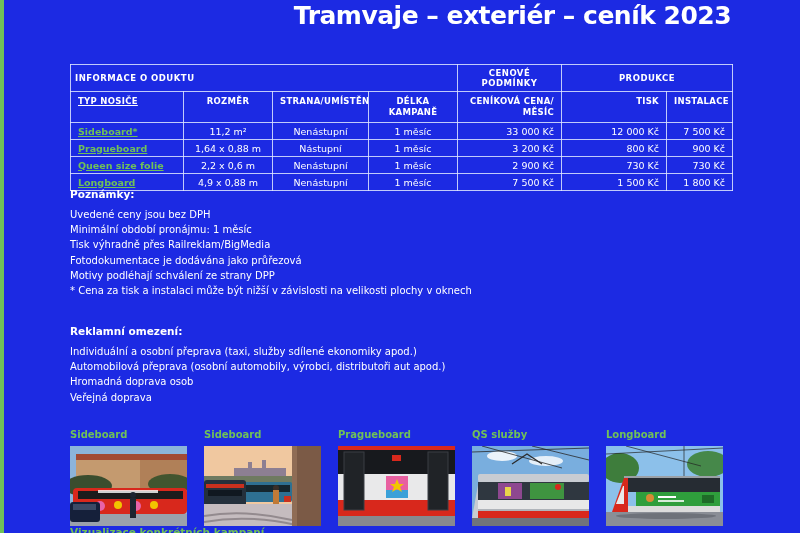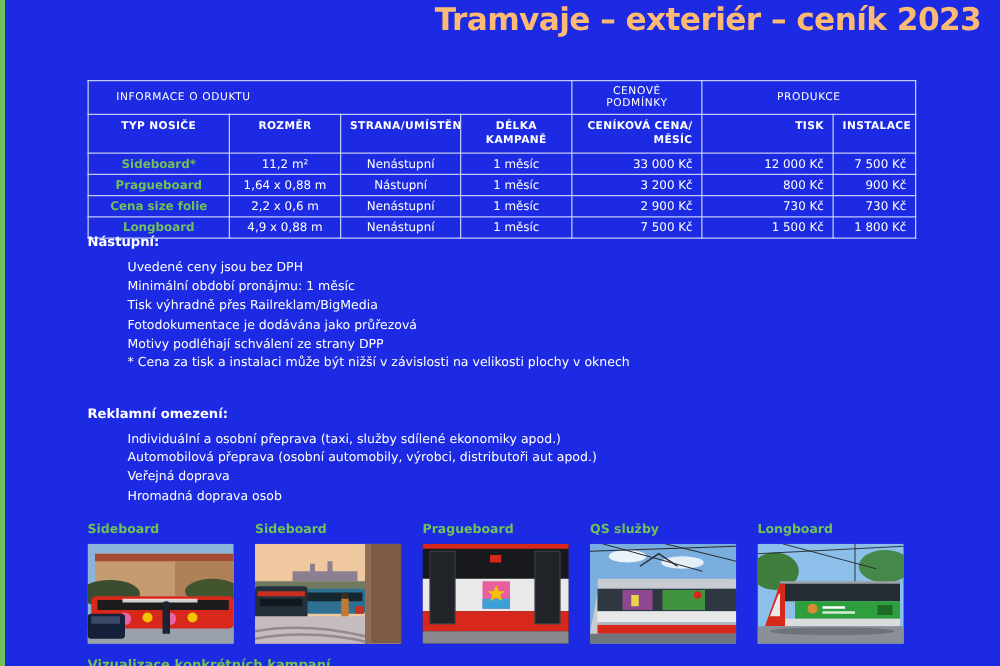--- a/index.html
+++ b/index.html
@@ -3,44 +3,44 @@
 <meta charset="utf-8">
 <style>
   * { margin:0; padding:0; box-sizing:border-box; }
   html,body { width:800px; height:533px; }
   body { font-family:"DejaVu Sans", sans-serif; }
 
   .page { position:relative; width:800px; height:533px; background:#1c2ae3; overflow:hidden; }
 
   .edge-strip { position:absolute; left:0; top:0; width:4px; height:533px; background:#70c158; }
 
-  .title { position:absolute; top:1px; left:240px; width:545px; text-align:right;
-           color:#fdba74; font-size:25px; line-height:30px; font-weight:bold; letter-spacing:-0.5px; }
+  .title { position:absolute; top:1px; left:240px; width:545px; text-align:center;
+           color:#ffffff; font-size:25px; line-height:30px; font-weight:bold; letter-spacing:-0.5px; }
 
   
   .price-table { position:absolute; left:70px; top:64px; width:662px;
                  border-collapse:collapse; table-layout:fixed; color:#ffffff; }
   .price-table th, .price-table td { border:1px solid rgba(222,230,255,0.85); overflow:hidden; }
-  .group-th { font-size:8.5px; font-weight:normal; letter-spacing:0.5px; padding:3px 22px; height:15px; text-align:left; }
+  .group-th { font-size:8.5px; font-weight:bold; letter-spacing:0.5px; padding:3px 4px; height:15px; text-align:left; }
   .group-th.g1, .group-th.g2 { text-align:center; }
   .col-th { font-size:8.5px; font-weight:bold; letter-spacing:0.3px; vertical-align:top;
             padding:4px 7px 2px 7px; height:31px; white-space:pre-line; line-height:11px; }
   .price-table tbody td { font-size:9.5px; padding:2px 7px; height:17px; }
-  .a-l { text-align:center; } .a-c { text-align:center; } .a-r { text-align:right; }
+  .a-l { text-align:left;text-decoration:underline; } .a-c { text-align:center; } .a-r { text-align:right; }
   .row-label { color:#70c158; font-weight:bold;margin-left:20px; }
 
   
   .notes { position:absolute; left:70px; top:188px; color:#ffffff; }
   .restrictions { position:absolute; left:70px; top:325px; color:#ffffff; }
   .sec-heading { font-weight:bold; font-size:10.5px; margin-bottom:7px; }
   .txt-list { list-style:none; }
-  .txt-list li { font-size:10px; line-height:15.2px;margin-left:32px; }
+  .txt-list li { font-size:10px; line-height:15.2px; }
 
   
-  .gallery { position:absolute; left:70px; top:418px; display:flex; gap:17px; }
+  .gallery { position:absolute; left:70px; top:429px; display:flex; gap:17px; }
   .figure { width:117px; }
   .fig-label { display:block; color:#70c158; font-weight:bold; font-size:10px; margin-bottom:6px; }
   .photo { display:block; width:117px; height:80px; }
 
   .footer-cut { position:absolute; left:70px; top:526px; color:#70c158; font-weight:bold; font-size:10.5px; white-space:nowrap; }
 </style>
 </head>
 <body>
 
 <div class="page">
@@ -89,59 +89,59 @@
         <tr>
           <td class="a-l row-label">Pragueboard</td>
           <td class="a-c">1,64 x 0,88 m</td>
           <td class="a-c">Nástupní</td>
           <td class="a-c">1 měsíc</td>
           <td class="a-r">3 200 Kč</td>
           <td class="a-r">800 Kč</td>
           <td class="a-r">900 Kč</td>
         </tr>
         <tr>
-          <td class="a-l row-label">Cena size folie</td>
+          <td class="a-l row-label">Queen size folie</td>
           <td class="a-c">2,2 x 0,6 m</td>
           <td class="a-c">Nenástupní</td>
           <td class="a-c">1 měsíc</td>
           <td class="a-r">2 900 Kč</td>
           <td class="a-r">730 Kč</td>
           <td class="a-r">730 Kč</td>
         </tr>
         <tr>
           <td class="a-l row-label">Longboard</td>
           <td class="a-c">4,9 x 0,88 m</td>
           <td class="a-c">Nenástupní</td>
           <td class="a-c">1 měsíc</td>
           <td class="a-r">7 500 Kč</td>
           <td class="a-r">1 500 Kč</td>
           <td class="a-r">1 800 Kč</td>
         </tr>
       </tbody>
   </table>
 
   <section class="notes">
-    <div class="sec-heading">Nástupní:</div>
+    <div class="sec-heading">Poznámky:</div>
     <ul class="txt-list" id="notesList">
         <li>Uvedené ceny jsou bez DPH</li>
         <li>Minimální období pronájmu: 1 měsíc</li>
         <li>Tisk výhradně přes Railreklam/BigMedia</li>
         <li>Fotodokumentace je dodávána jako průřezová</li>
         <li>Motivy podléhají schválení ze strany DPP</li>
         <li>* Cena za tisk a instalaci může být nižší v závislosti na velikosti plochy v oknech</li>
       </ul>
   </section>
 
   <section class="restrictions">
     <div class="sec-heading">Reklamní omezení:</div>
     <ul class="txt-list" id="restrictionsList">
         <li>Individuální a osobní přeprava (taxi, služby sdílené ekonomiky apod.)</li>
         <li>Automobilová přeprava (osobní automobily, výrobci, distributoři aut apod.)</li>
+        <li>Hromadná doprava osob</li>
         <li>Veřejná doprava</li>
-        <li>Hromadná doprava osob</li>
       </ul>
   </section>
 
   <div class="gallery">
 
     <figure class="figure">
       <span class="fig-label">Sideboard</span>
       <svg class="photo" viewBox="0 0 117 80" xmlns="http://www.w3.org/2000/svg">
         <rect width="117" height="80" fill="#8cb4da"></rect>
         <rect x="6" y="8" width="111" height="34" fill="#c49a6f"></rect>

